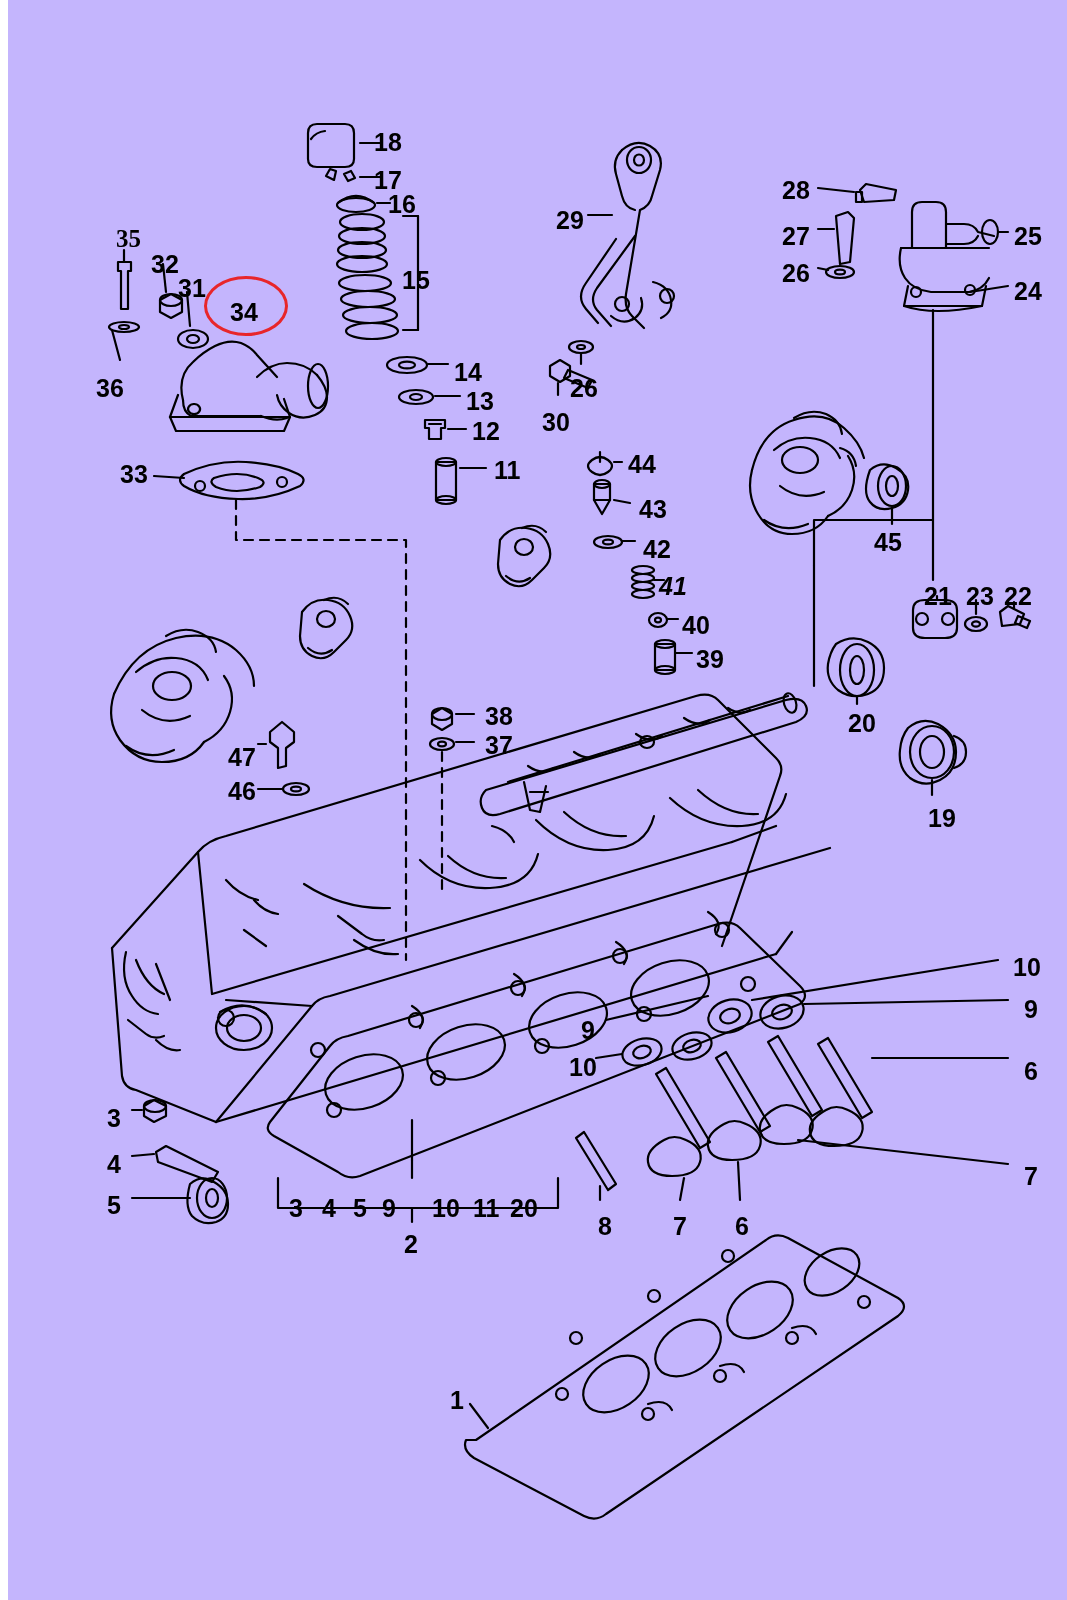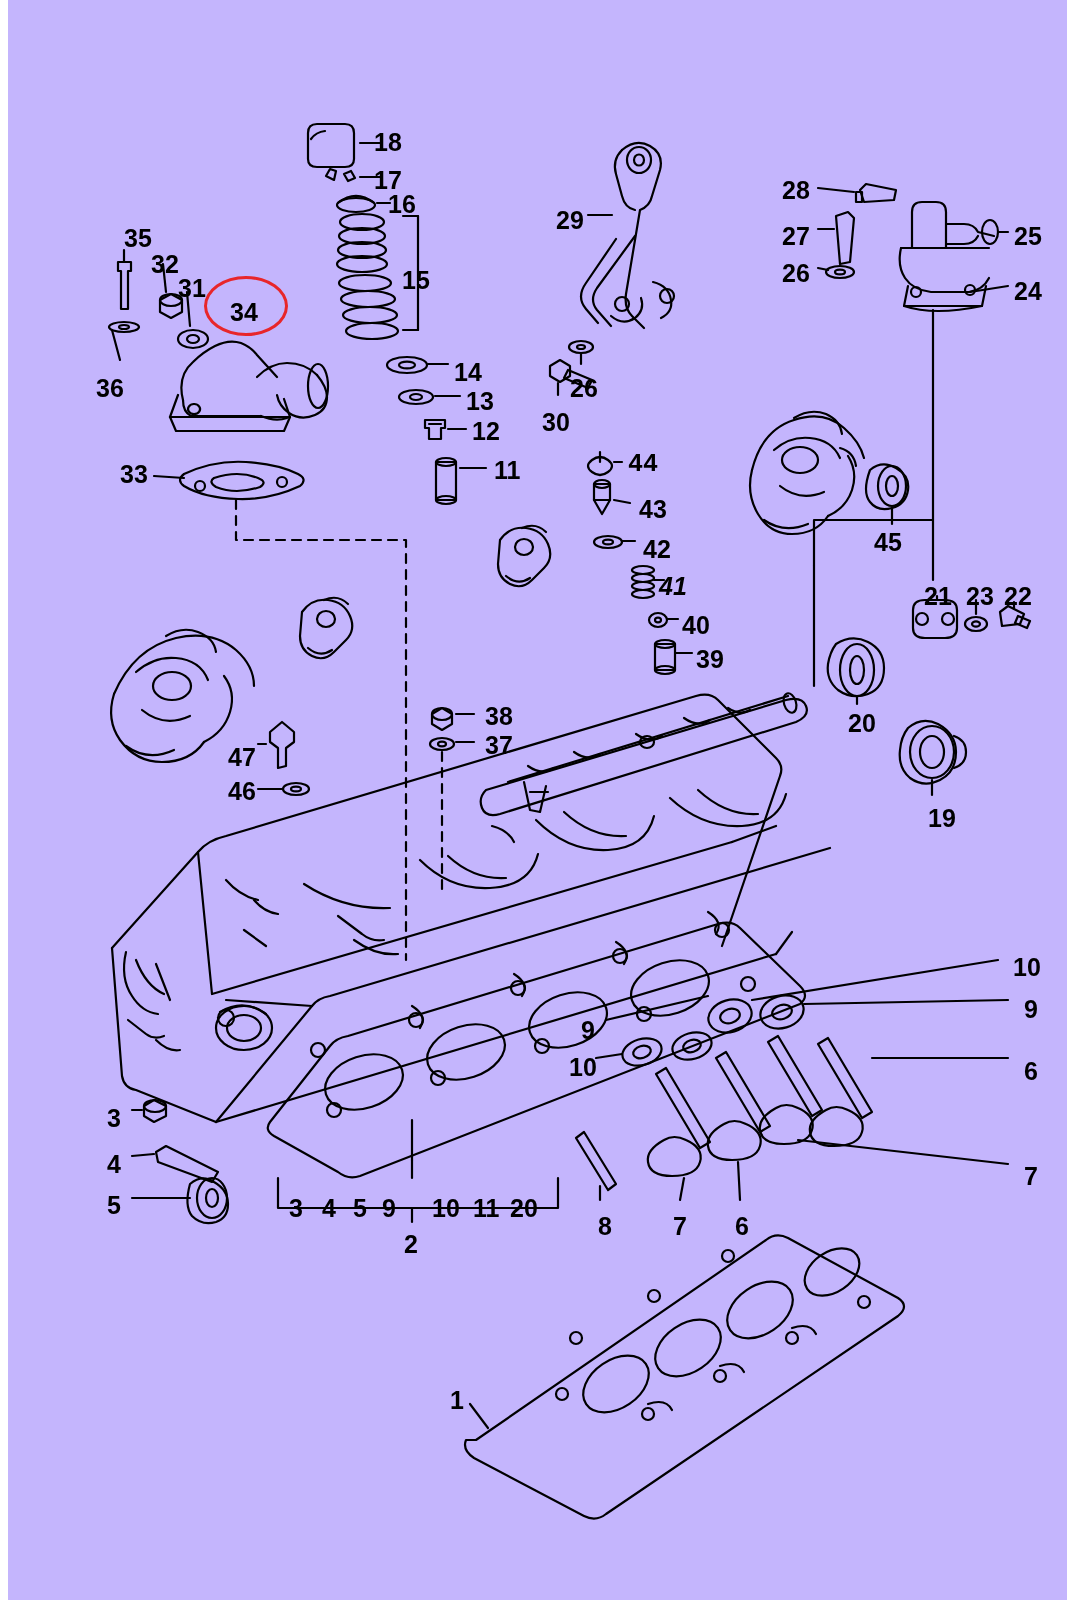--- a/index.html
+++ b/index.html
@@ -480,39 +480,39 @@
       <path d="M784 1328 q18-6 24 6"></path>
       <line x1="462" y1="1404" x2="480" y2="1428"></line>
 
     </g>
   </svg>
 
   <div class="callout" style="left:366px;  top:130px;">18</div>
   <div class="callout" style="left:366px;  top:168px;">17</div>
   <div class="callout" style="left:380px;  top:192px;">16</div>
   <div class="callout" style="left:394px;  top:268px;">15</div>
-  <div class="callout" style="left:116px;  top:226px;">35</div>
+  <div class="callout" style="left:108px;  top:226px;font-family:Liberation Serif, serif;">35</div>
   <div class="callout" style="left:143px;  top:252px;">32</div>
   <div class="callout" style="left:170px;  top:276px;">31</div>
   <div class="callout" style="left:222px;  top:300px;">34</div>
   <div class="callout" style="left:88px;   top:376px;">36</div>
   <div class="callout" style="left:112px;  top:462px;">33</div>
   <div class="callout" style="left:446px;  top:360px;">14</div>
   <div class="callout" style="left:458px;  top:389px;">13</div>
   <div class="callout" style="left:464px;  top:419px;">12</div>
   <div class="callout" style="left:486px;  top:458px;">11</div>
   <div class="callout" style="left:548px;  top:208px;">29</div>
   <div class="callout" style="left:534px;  top:410px;">30</div>
   <div class="callout" style="left:562px;  top:376px;">26</div>
   <div class="callout" style="left:774px;  top:178px;">28</div>
   <div class="callout" style="left:774px;  top:224px;">27</div>
   <div class="callout" style="left:774px;  top:261px;">26</div>
   <div class="callout" style="left:1006px; top:224px;">25</div>
   <div class="callout" style="left:1006px; top:279px;">24</div>
-  <div class="callout" style="left:620px;  top:452px;font-family:Liberation Mono, monospace;">44</div>
+  <div class="callout" style="left:620px;  top:452px;">44</div>
   <div class="callout" style="left:631px;  top:497px;">43</div>
   <div class="callout" style="left:635px;  top:537px;">42</div>
   <div class="callout" style="left:651px;  top:574px;font-style:italic;">41</div>
   <div class="callout" style="left:674px;  top:613px;">40</div>
   <div class="callout" style="left:688px;  top:647px;">39</div>
   <div class="callout" style="left:866px;  top:530px;">45</div>
   <div class="callout" style="left:916px;  top:584px;">21</div>
   <div class="callout" style="left:958px;  top:584px;">23</div>
   <div class="callout" style="left:996px;  top:584px;">22</div>
   <div class="callout" style="left:840px;  top:711px;">20</div>

